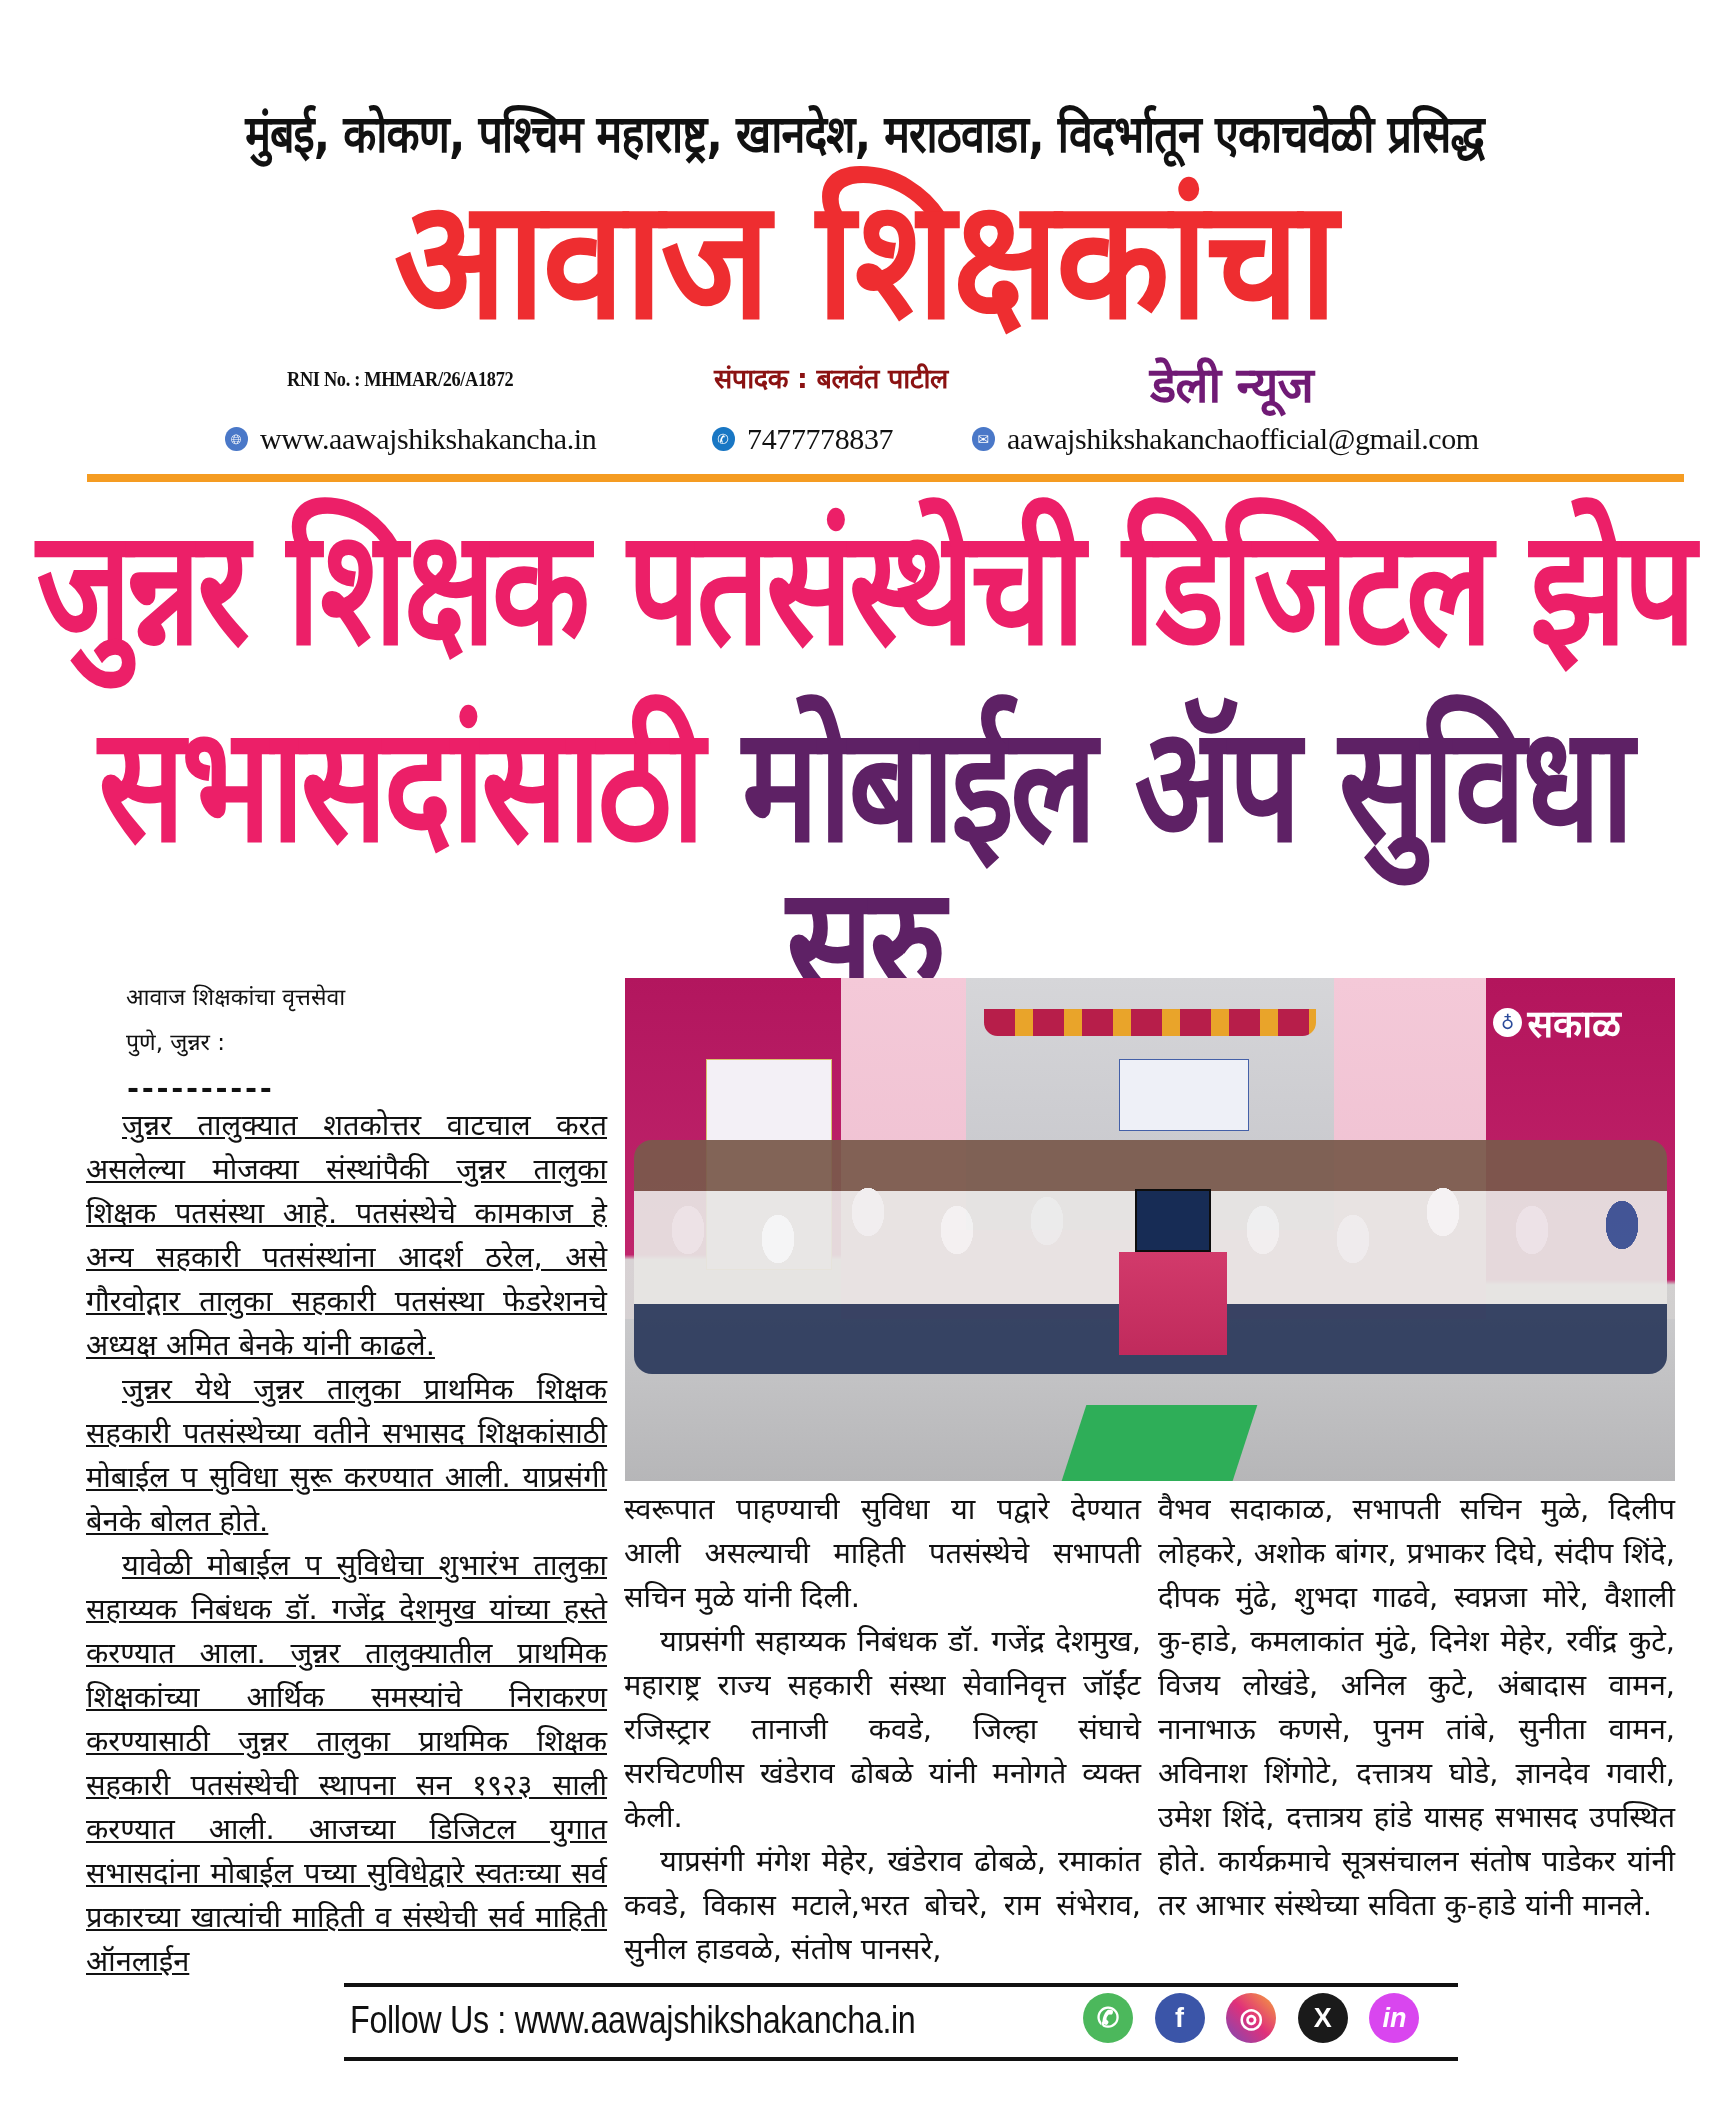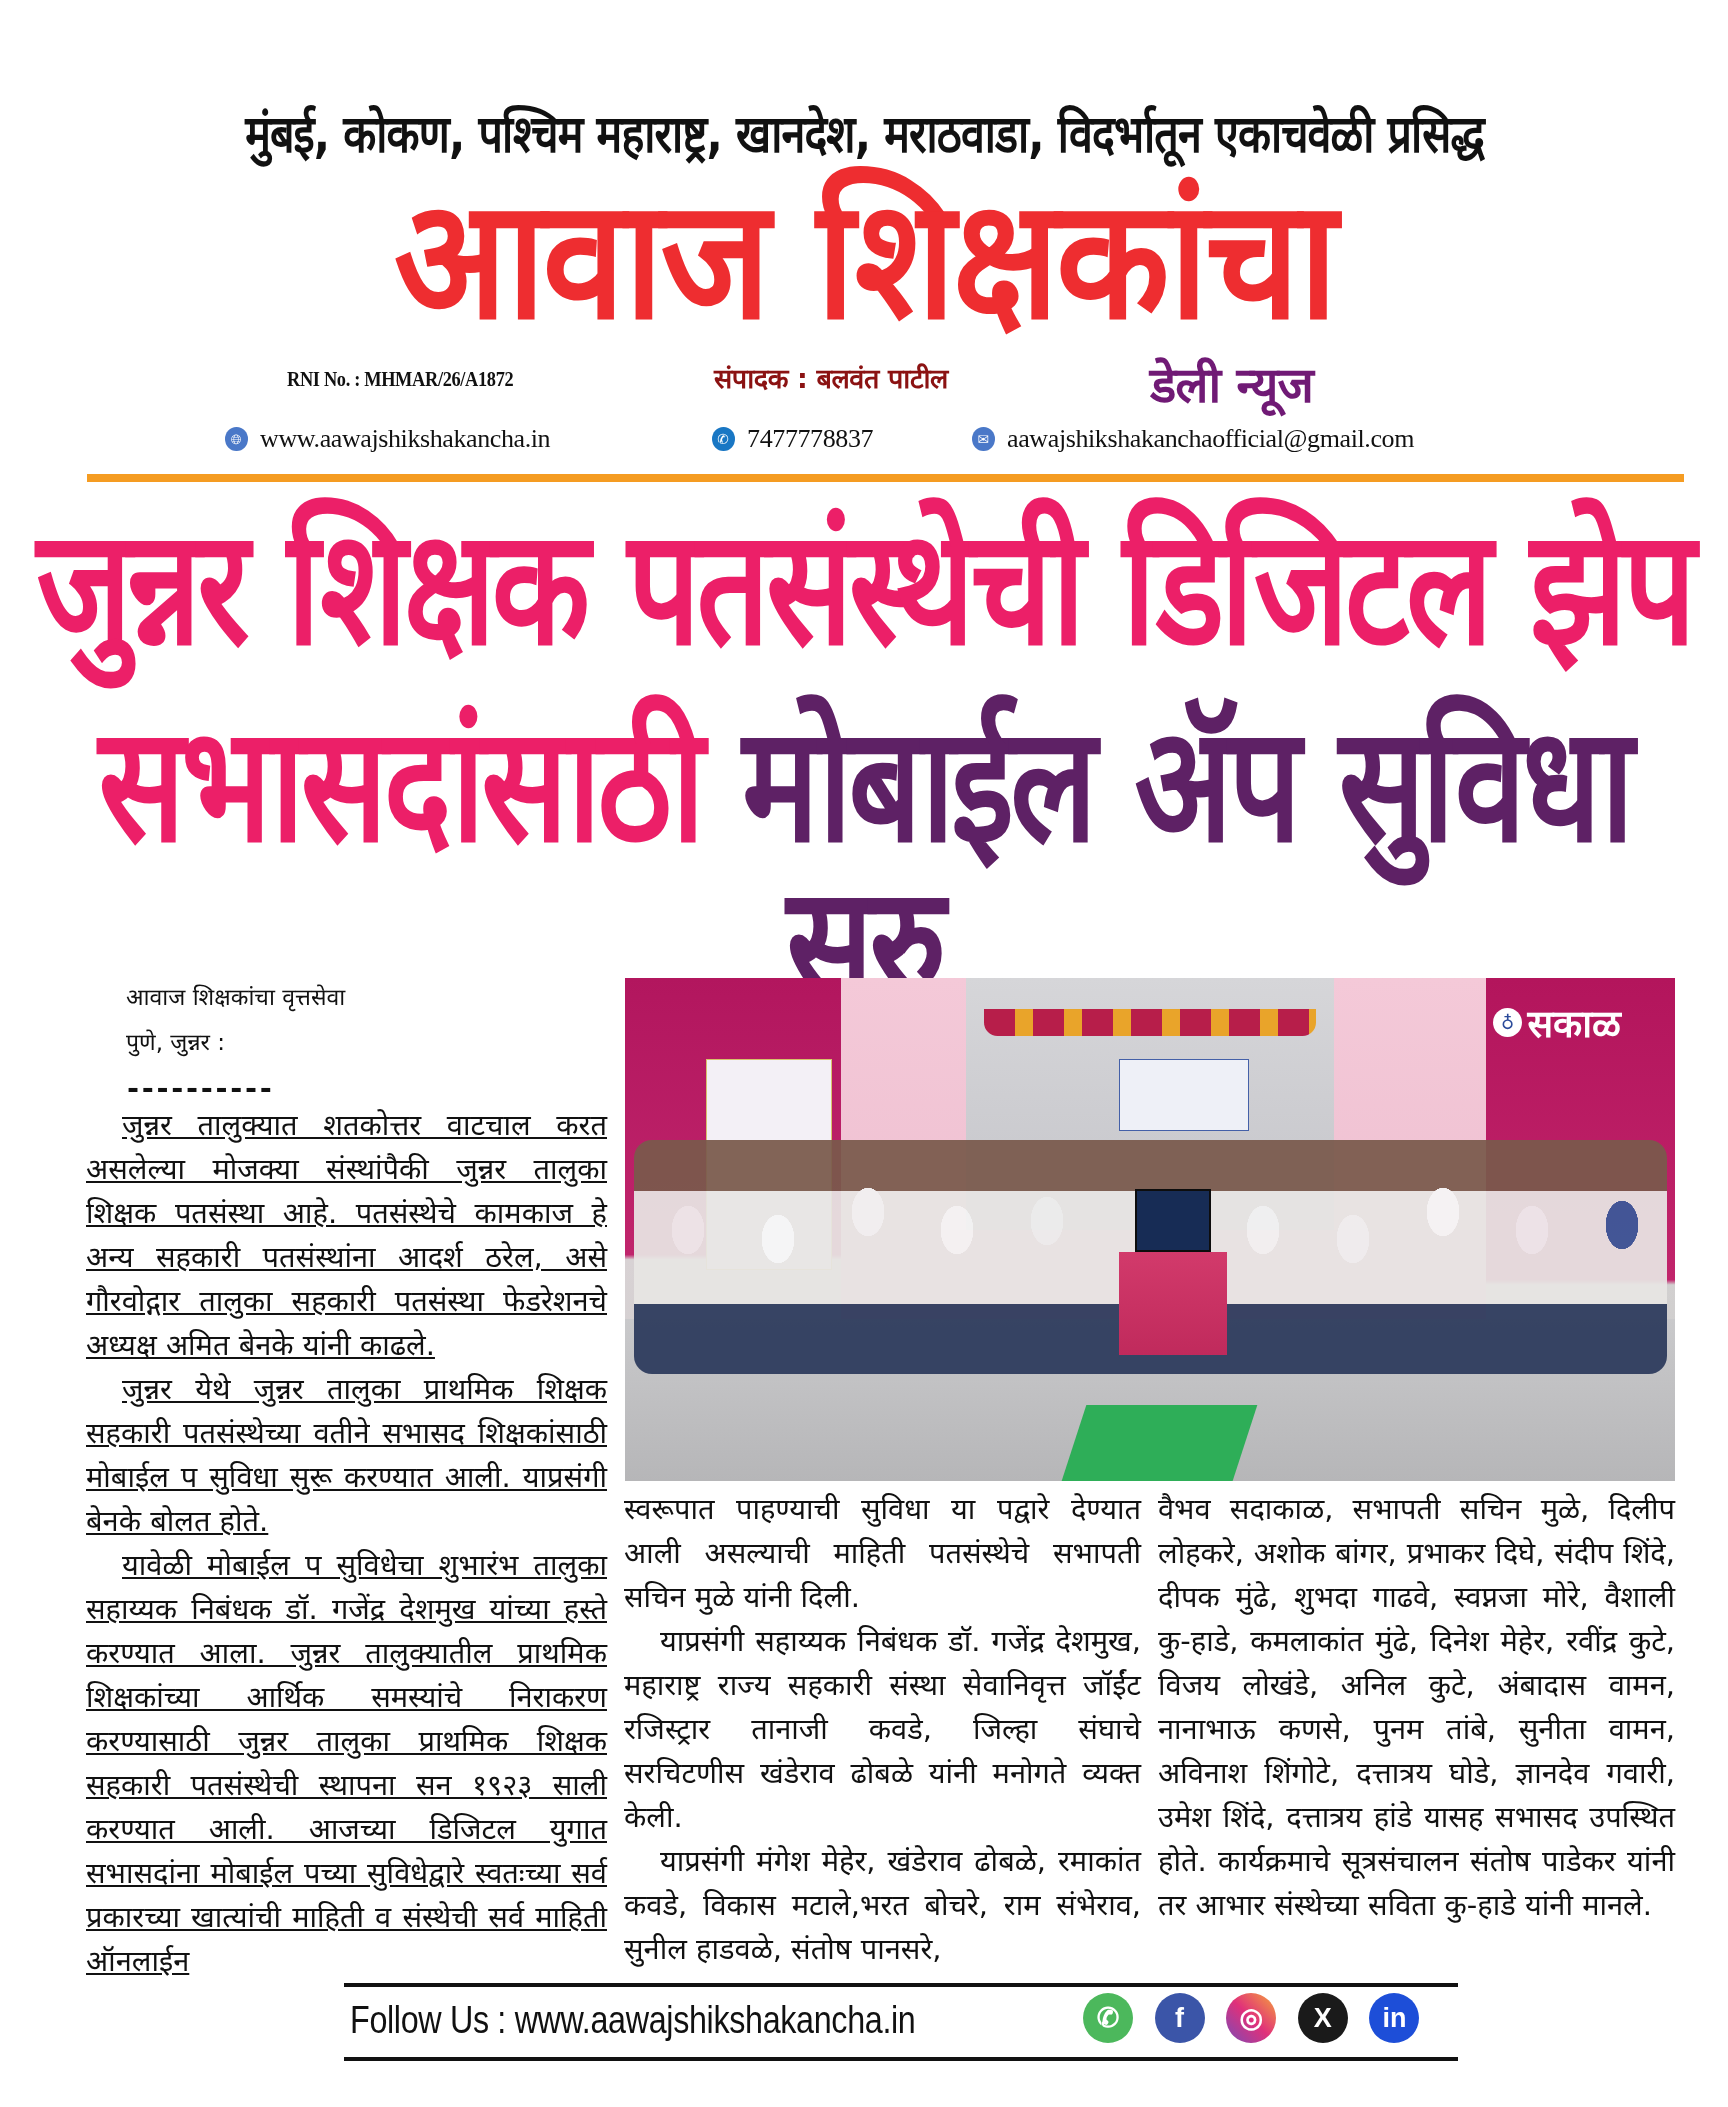--- a/index.html
+++ b/index.html
@@ -13,21 +13,21 @@
 
   
   .masthead { left: 0; width: 1729px; top: 177px; text-align: center; font-size: 148px; font-weight: bold; line-height: 1; letter-spacing: -2.7px; transform: scaleY(1.12); transform-origin: top center; }
 
   .rni { left: 287px; top: 367px; font-family: "Liberation Serif", serif; font-size: 21.6px; font-weight: bold; color: #111; transform: scaleX(0.85); transform-origin: left center; letter-spacing: -0.4px; }
   .editor { left: 714px; top: 359px; font-size: 27px; font-weight: bold; letter-spacing: -0.4px; }
   .daily { left: 1150px; top: 350px; font-size: 49px; font-weight: bold; letter-spacing: -0.9px; }
 
   .contact-row { top: 421px; height: 36px; display: flex; align-items: center; }
   .contact-row .ci { width: 22.5px; height: 24px; border-radius: 50%; margin-right: 12.6px; display: flex; align-items: center; justify-content: center; color: #fff; font-size: 13.5px; }
-  .contact-row .ct { font-family: "Liberation Serif", serif; font-size: 26px; color: #111; letter-spacing: -0.4px; }
+  .contact-row .ct { font-family: "Liberation Serif", serif; font-size: 30px; color: #111; letter-spacing: -0.4px; }
 
   .orange-bar { left: 87px; top: 474px; width: 1597px; height: 8px; }
 
   
   .headline-1 { left: 0; width: 1729px; top: 508px; text-align: center; font-size: 128px; font-weight: bold; line-height: 1; letter-spacing: -3.6px; transform: scaleY(1.25); transform-origin: top center; }
   .headline-2 { left: 0; width: 1729px; top: 705px; text-align: center; font-size: 128px; font-weight: bold; line-height: 1; letter-spacing: -3.6px; transform: scaleY(1.25); transform-origin: top center; }
 
   
   .col { font-size: 29px; line-height: 44px; text-align: justify; color: #111; }
   .col p { text-indent: 36px; }
@@ -149,16 +149,16 @@
   <p class="noindent">वैभव सदाकाळ, सभापती सचिन मुळे, दिलीप लोहकरे, अशोक बांगर, प्रभाकर दिघे, संदीप शिंदे, दीपक मुंढे, शुभदा गाढवे, स्वप्नजा मोरे, वैशाली कु-हाडे, कमलाकांत मुंढे, दिनेश मेहेर, रवींद्र कुटे, विजय लोखंडे, अनिल कुटे, अंबादास वामन, नानाभाऊ कणसे, पुनम तांबे, सुनीता वामन, अविनाश शिंगोटे, दत्तात्रय घोडे, ज्ञानदेव गवारी, उमेश शिंदे, दत्तात्रय हांडे यासह सभासद उपस्थित होते. कार्यक्रमाचे सूत्रसंचालन संतोष पाडेकर यांनी तर आभार संस्थेच्या सविता कु-हाडे यांनी मानले.</p>
 </div>
 
 <div class="abs rule" style="top:1983px;"></div>
 <div class="abs follow">Follow Us : www.aawajshikshakancha.in</div>
 <div class="abs socials">
   <span class="soc" style="background:#4cb85c;">✆</span>
   <span class="soc" style="background:#3b55a8;">f</span>
   <span class="soc" style="background:linear-gradient(45deg,#7a4bb8,#e0307a,#f6a53a);">◎</span>
   <span class="soc" style="background:#1a1a1a;">X</span>
-  <span class="soc" style="background:#1d4ed8;">in</span>
+  <span class="soc" style="background:#d946ef;font-style:italic;">in</span>
 </div>
 <div class="abs rule" style="top:2057px;"></div>
 
 
 </body></html>

